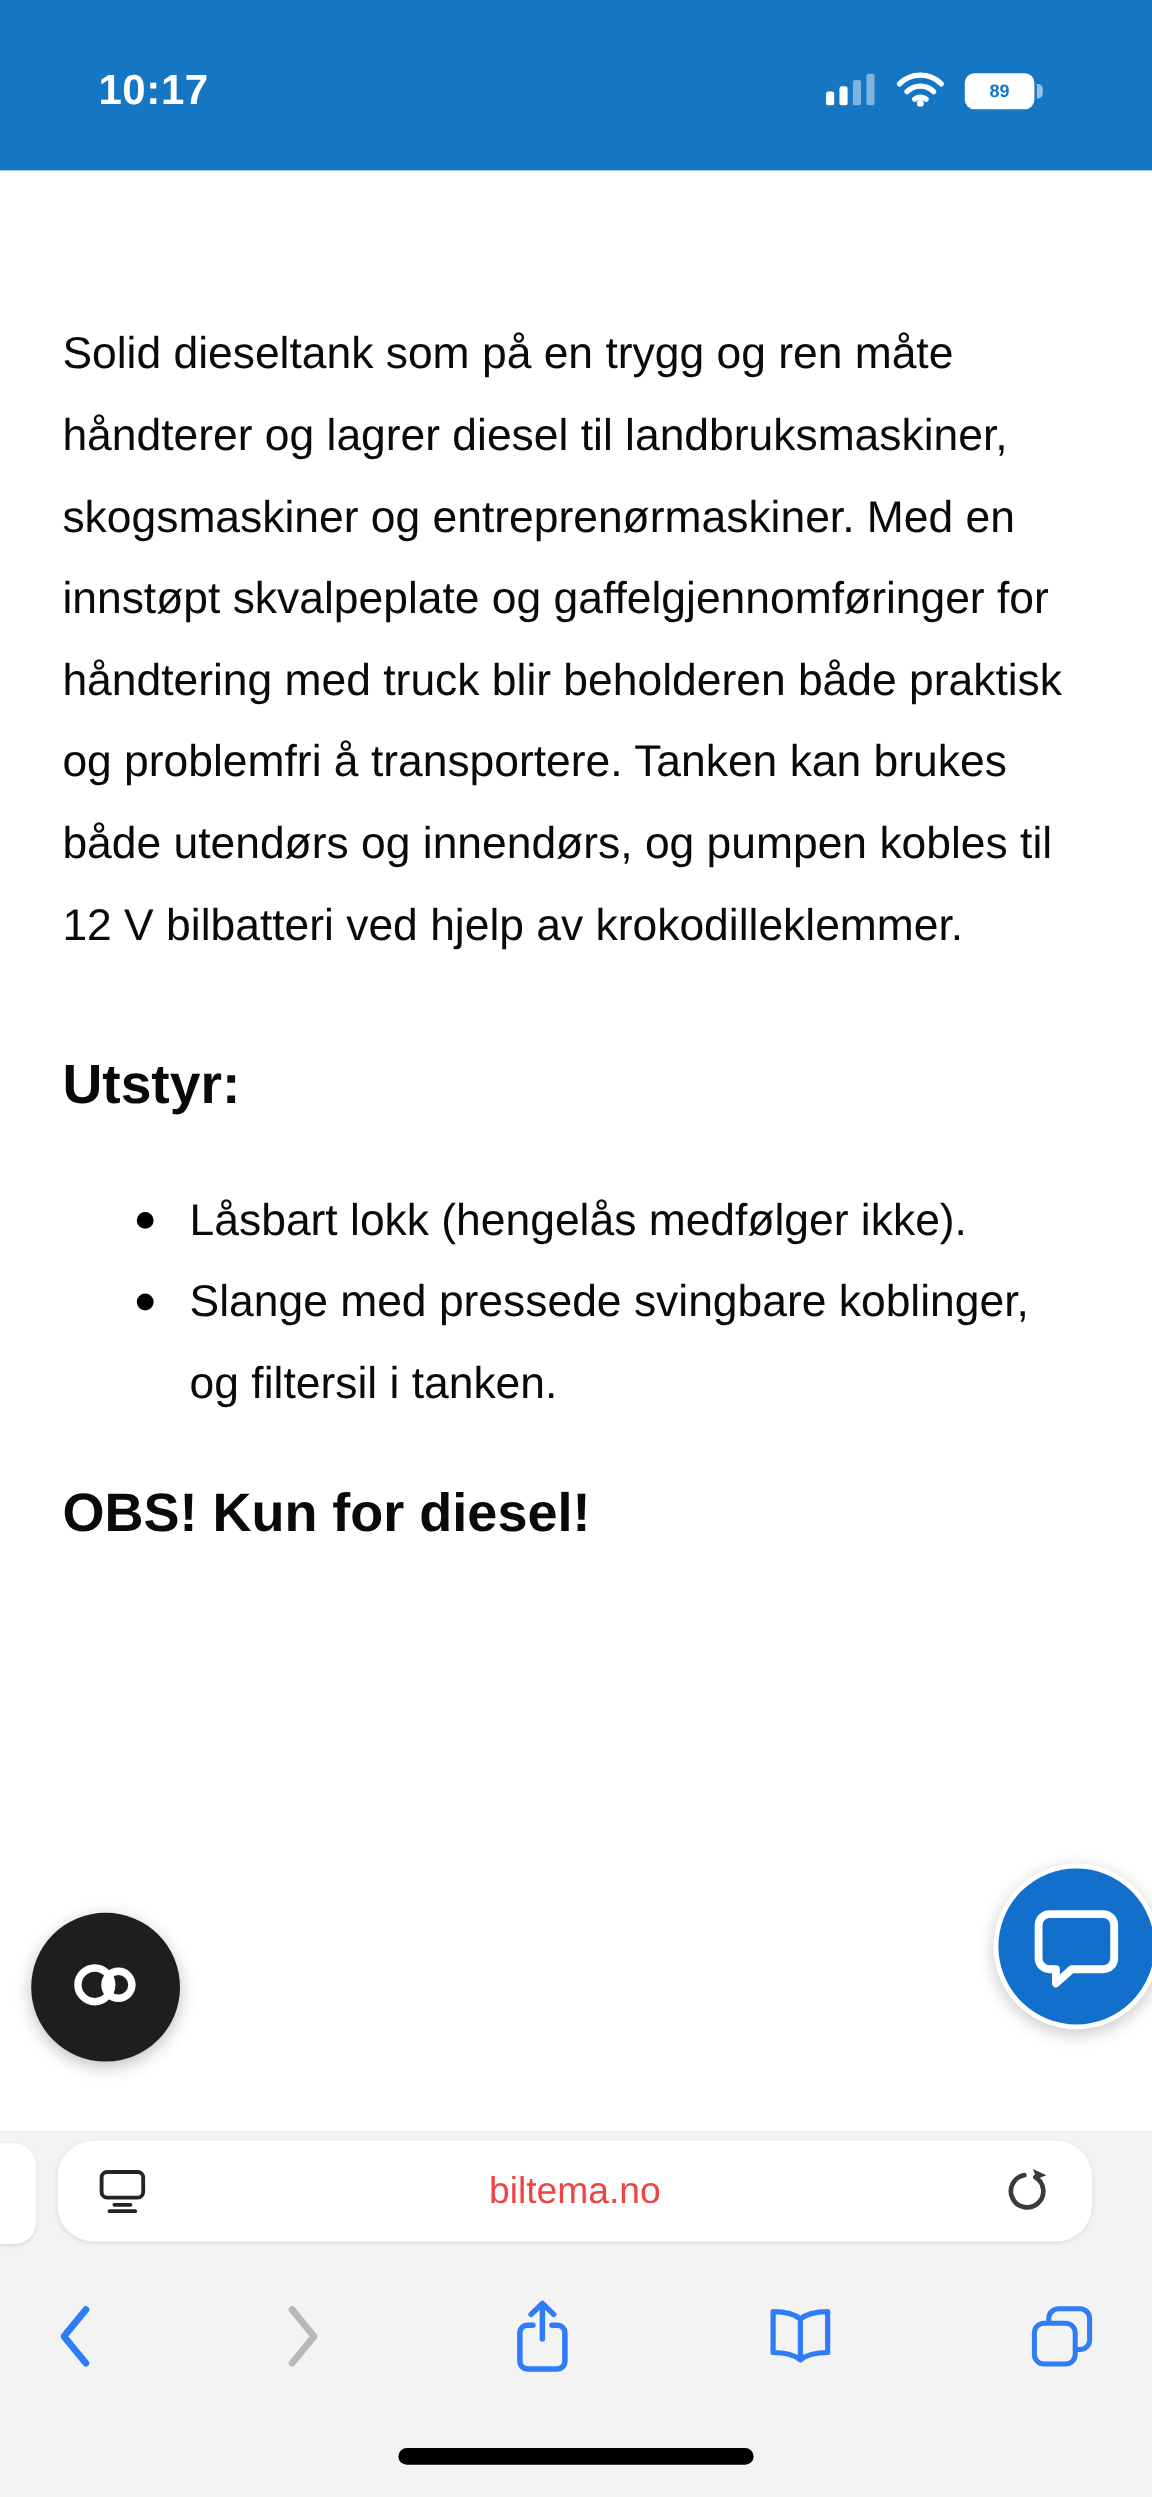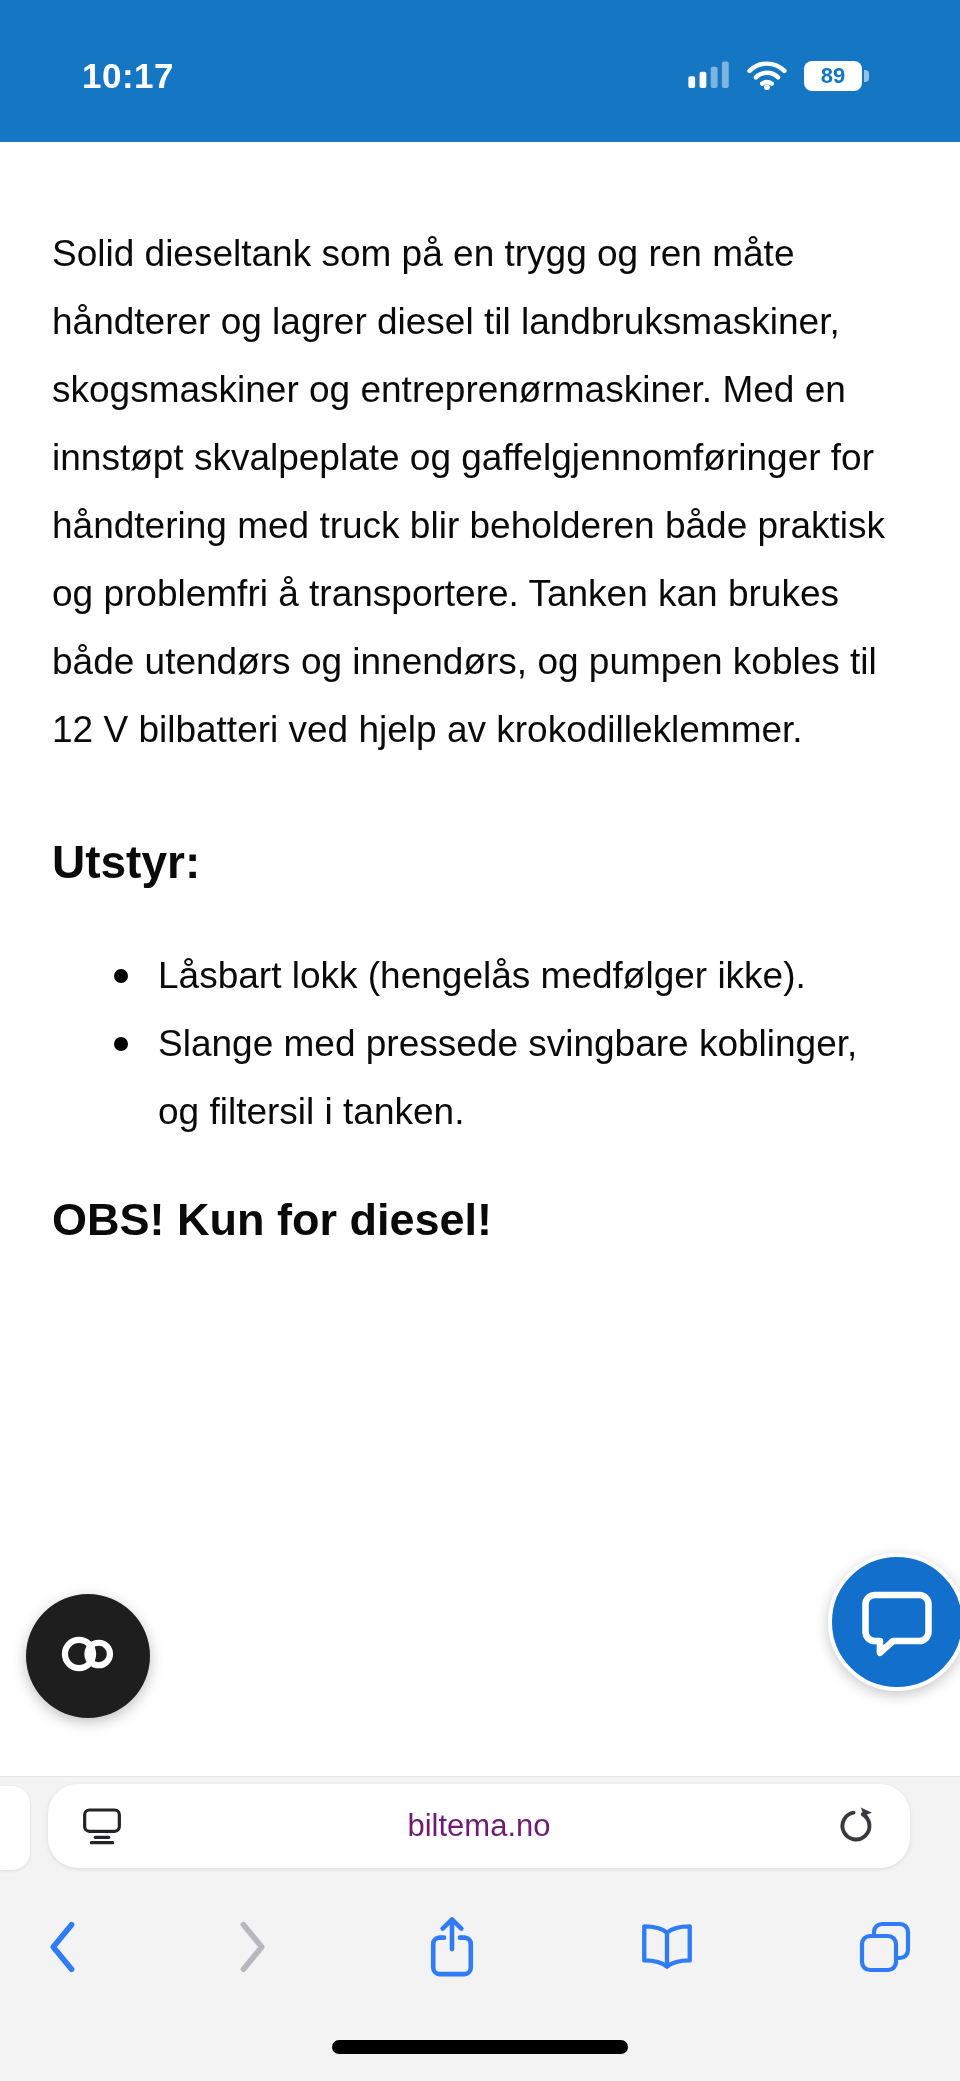--- a/index.html
+++ b/index.html
@@ -16,30 +16,30 @@
     background:#1577c4; display:flex; align-items:center;
     justify-content:space-between; padding:10px 98px 0 82px;
     color:#ffffff; z-index:3;
   }
   .status-time { font-size:35px; font-weight:700; letter-spacing:0.5px; }
   .status-right { display:flex; align-items:center; gap:16px; }
   .battery {
     position:relative; width:58px; height:30px; background:#ffffff;
     border-radius:8px; display:flex; align-items:center; justify-content:center;
   }
-  .battery-num { font-size:22px; font-weight:700; color:#1577c4; }
+  .battery-num { font-size:15px; font-weight:700; color:#1577c4; }
   .battery-nub {
     position:absolute; right:-7px; top:9px; width:5px; height:12px;
     background:rgba(255,255,255,0.55); border-radius:0 4px 4px 0;
   }
 
   
   .content {
     position:absolute; top:142px; left:0; width:960px; height:1634px;
-    background:#ffffff; padding:78px 56px 0 52px; overflow:hidden;
+    background:#ffffff; padding:119px 56px 0 52px; overflow:hidden;
     color:#0a0a0a; z-index:1;
   }
   .body-text { font-size:37px; line-height:68px; }
   .section-heading { font-size:46px; font-weight:700; margin-top:64px; line-height:68px; }
   ul.feature-list { list-style:none; margin-top:46px; }
   ul.feature-list li {
     position:relative; padding-left:106px; font-size:37px; line-height:68px;
   }
   ul.feature-list li .dot {
     position:absolute; left:62px; top:27px; width:14px; height:14px;
@@ -71,21 +71,21 @@
     background:#ffffff; border-radius:0 18px 18px 0;
     box-shadow:0 1px 3px rgba(0,0,0,0.10);
   }
   .address-bar {
     position:absolute; left:48px; top:7px; width:862px; height:84px;
     background:#ffffff; border-radius:30px;
     box-shadow:0 1px 4px rgba(0,0,0,0.10);
     display:flex; align-items:center; justify-content:space-between;
     padding:0 30px;
   }
-  .url-text { font-size:31px; color:#701a75; flex:1; text-align:center; }
+  .url-text { font-size:31px; color:#ef4444; flex:1; text-align:center; }
   .addr-icon { width:48px; display:flex; align-items:center; justify-content:center; }
 
   .toolbar {
     position:absolute; left:0; top:122px; width:960px; height:96px;
     display:flex; align-items:center; justify-content:space-between;
     padding:0 46px;
   }
   .tool-btn { display:flex; align-items:center; justify-content:center; }
 
   .home-indicator {

